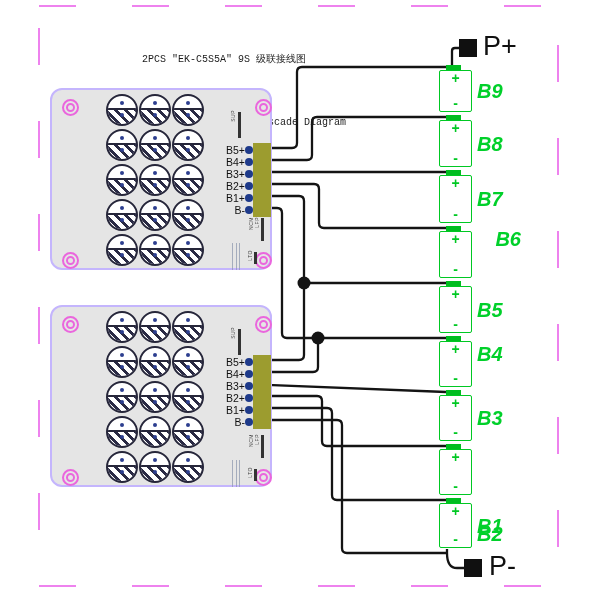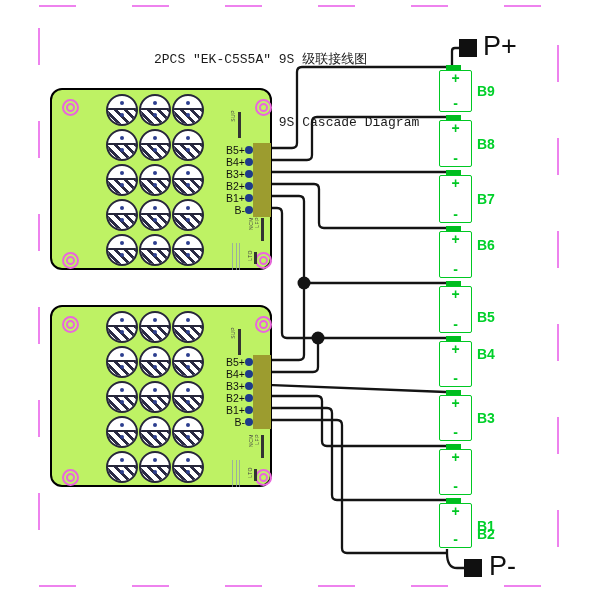--- a/index.html
+++ b/index.html
@@ -1,26 +1,26 @@
 <!DOCTYPE html>
 <html><head>
 <meta charset="utf-8">
 <style>
   html,body{margin:0;padding:0;background:#fff;}
   .canvas{position:relative;width:600px;height:600px;background:#fff;overflow:hidden;
           font-family:"Liberation Sans",sans-serif;}
   svg{position:absolute;left:0;top:0;}
 
   
-  .title{position:absolute;left:154px;top:7px;font-family:"Liberation Mono",monospace;
-         font-size:13px;line-height:21px;color:#1b1b1b;white-space:pre;}
-
-  
-  .board{position:absolute;width:222px;height:182px;border:2px solid #000000;border-radius:12px;
-         box-sizing:border-box;background:#bef264;}
+  .title{position:absolute;left:142px;top:7px;font-family:"Liberation Mono",monospace;
+         font-size:10px;line-height:21px;color:#1b1b1b;white-space:pre;}
+
+  
+  .board{position:absolute;width:222px;height:182px;border:2px solid #c4b5fd;border-radius:12px;
+         box-sizing:border-box;background:#e5e5e5;}
   .screw{position:absolute;width:17px;height:17px;border:2.5px solid #ea66dd;border-radius:50%;box-sizing:border-box;}
   .screw::after{content:"";position:absolute;inset:2px;border:2px solid #ea66dd;border-radius:50%;}
   .capgrid{position:absolute;left:54px;top:4px;display:grid;grid-template-columns:repeat(3,32px);
            grid-auto-rows:32px;column-gap:1px;row-gap:3px;}
   .cap{position:relative;width:32px;height:32px;border:2px solid #26263a;border-radius:50%;
        box-sizing:border-box;background:#fff;overflow:hidden;}
   .cap::before{content:"";position:absolute;left:-2px;right:-2px;top:44%;height:2px;background:#26263a;}
   .cap-hatch{position:absolute;left:0;right:0;bottom:0;top:calc(44% + 2px);
              background:repeating-linear-gradient(45deg,#2a2a44 0 2.5px,transparent 2.5px 7px);}
   .cap-dot{position:absolute;width:4px;height:4px;border-radius:50%;background:#2c3e8f;left:calc(50% - 2px);}
@@ -33,21 +33,21 @@
   .jbar{position:absolute;background:#333;}
   .fineprint{position:absolute;width:9px;height:27px;opacity:.75;
              background:repeating-linear-gradient(90deg,#8f9ab0 0 1px,transparent 1px 3.5px);}
 
   
   .batt-body{position:absolute;left:439px;width:33px;border:1.6px solid #00c823;border-radius:2px;
              box-sizing:border-box;background:#fff;display:flex;flex-direction:column;
              justify-content:space-between;align-items:center;padding:1px 0;}
   .batt-nub{position:absolute;left:446px;width:15px;height:5px;background:#00bd20;}
   .batt-sign{font-size:14px;line-height:13px;color:#00c823;font-weight:600;}
-  .batt-label{position:absolute;left:477px;width:44px;font-size:14px;font-weight:600;color:#00d02a;line-height:21px;}
+  .batt-label{position:absolute;left:477px;width:44px;font-size:20px;font-weight:600;color:#00d02a;line-height:21px;font-style:italic;}
 
   
   .term-label{position:absolute;font-size:27px;color:#101010;line-height:27px;}
 
   
   .note{position:absolute;left:297px;top:288px;width:150px;text-align:center;color:#ff00ff;}
   .note-cn{font-size:16px;letter-spacing:1px;line-height:20px;}
   .note-en{font-family:"Liberation Mono",monospace;font-size:8px;line-height:10px;margin-top:2px;}
 </style>
 </head>
@@ -312,27 +312,27 @@
       <div class="batt-body" style="top: 175px; height: 48px;">
         <span class="batt-sign">+</span>
         <span class="batt-sign">-</span>
       </div>
       <div class="batt-label" style="top: 189px;">B7</div>
       <div class="batt-nub" style="top: 226px;"></div>
       <div class="batt-body" style="top: 231px; height: 47px;">
         <span class="batt-sign">+</span>
         <span class="batt-sign">-</span>
       </div>
-      <div class="batt-label" style="top: 235px;">B6</div>
+      <div class="batt-label" style="top: 229px; text-align: right;">B6</div>
       <div class="batt-nub" style="top: 281px;"></div>
       <div class="batt-body" style="top: 286px; height: 47px;">
         <span class="batt-sign">+</span>
         <span class="batt-sign">-</span>
       </div>
-      <div class="batt-label" style="top: 299.5px; margin-top: 7px;">B5</div>
+      <div class="batt-label" style="top: 299.5px;">B5</div>
       <div class="batt-nub" style="top: 336px;"></div>
       <div class="batt-body" style="top: 341px; height: 46px;">
         <span class="batt-sign">+</span>
         <span class="batt-sign">-</span>
       </div>
       <div class="batt-label" style="top: 344px;">B4</div>
       <div class="batt-nub" style="top: 390px;"></div>
       <div class="batt-body" style="top: 395px; height: 46px;">
         <span class="batt-sign">+</span>
         <span class="batt-sign">-</span>

